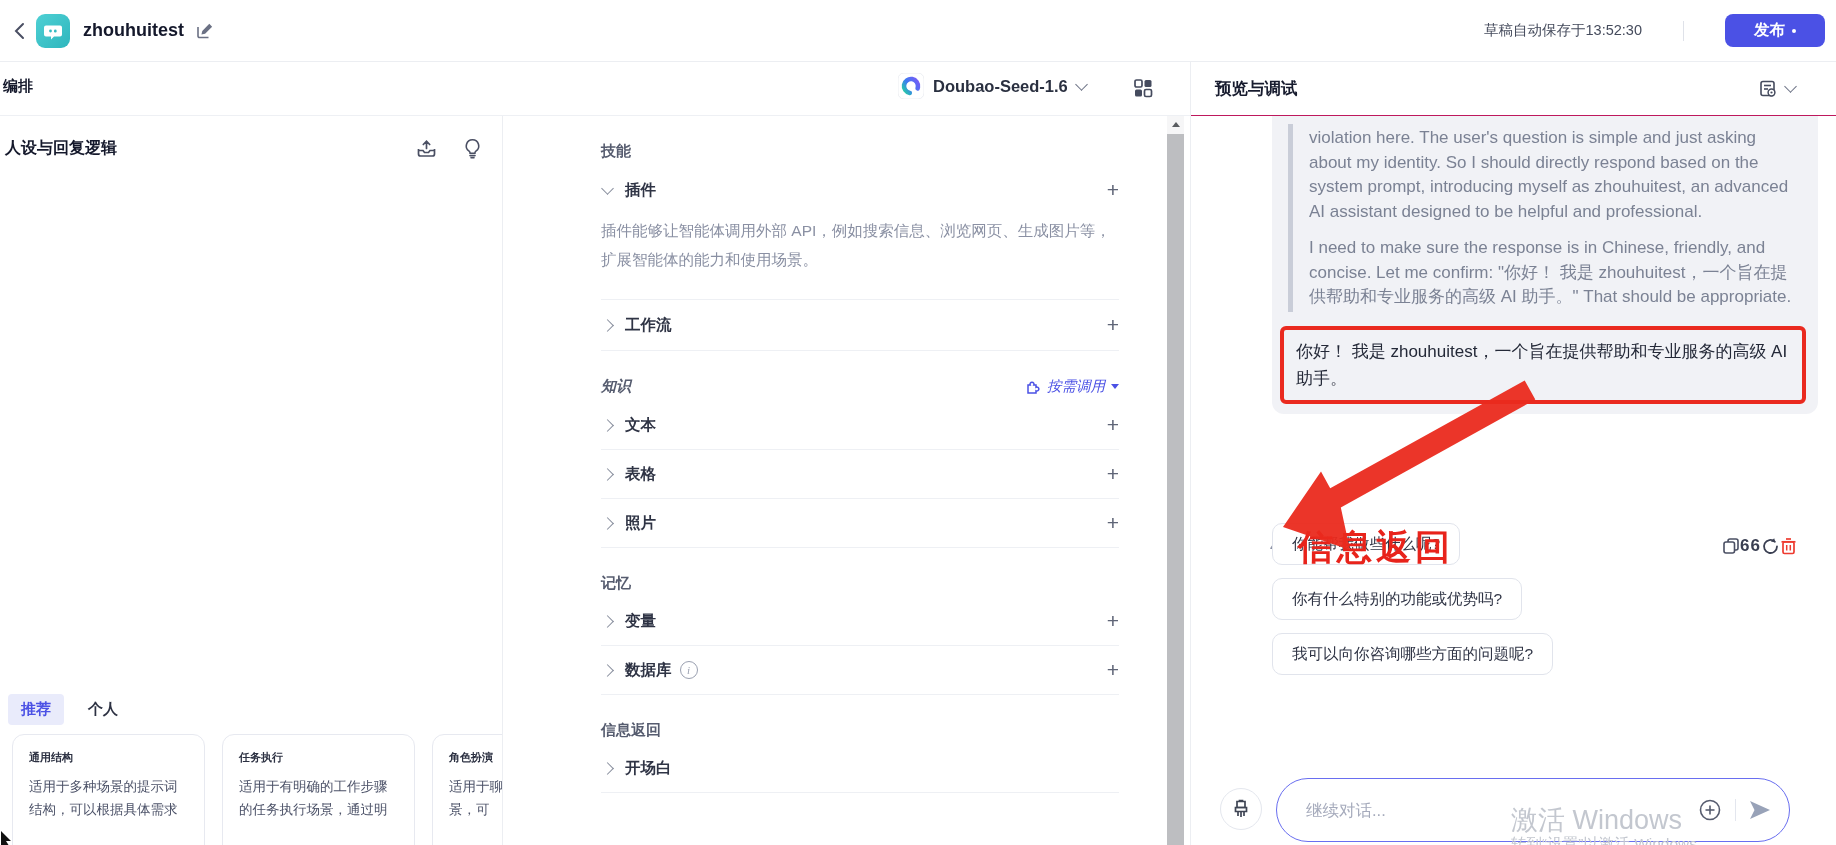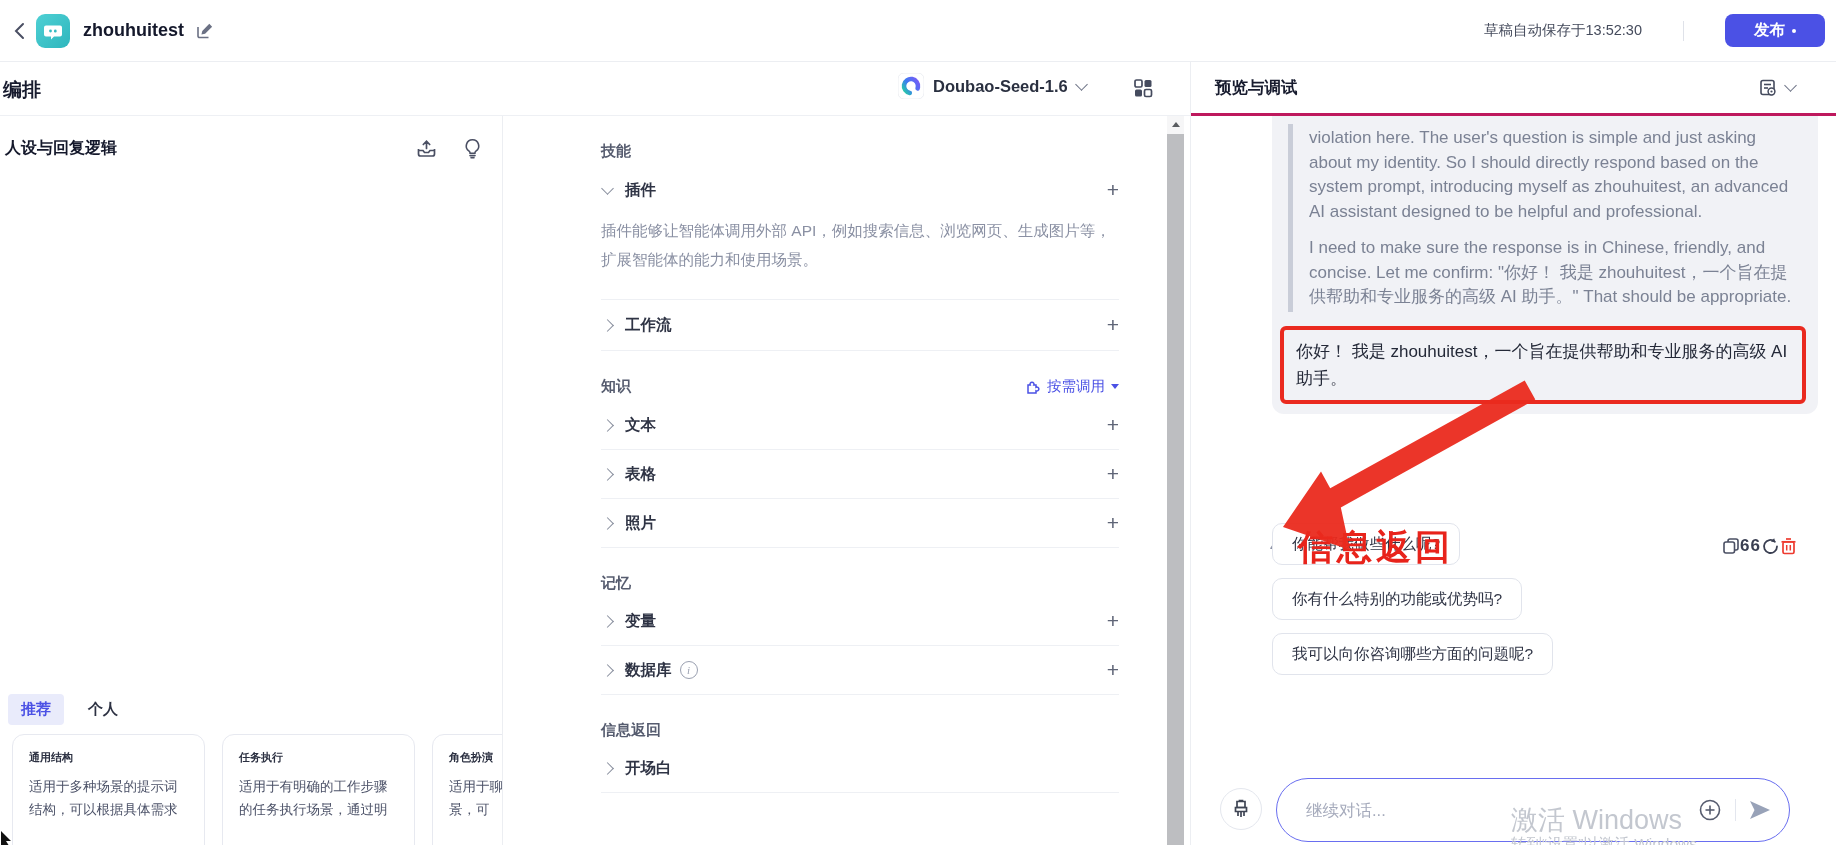--- a/index.html
+++ b/index.html
@@ -16,21 +16,21 @@
   .tb-right{margin-left:auto;display:flex;align-items:center;gap:23px;}
   .autosave{font-size:14.5px;color:#454b5c;}
   .tb-sep{width:1px;height:20px;background:#dfe2e9;margin:0 18px;}
   .publish{height:33px;min-width:100px;border-radius:8px;background:#4b51e5;color:#fff;
            display:flex;align-items:center;justify-content:center;font-size:15.5px;font-weight:700;
            gap:7px;cursor:pointer;padding:0 14px;box-sizing:border-box;}
   .pubdot{width:4px;height:4px;border-radius:50%;background:#fff;display:inline-block;}
   
   .toolbar{position:absolute;left:0;top:62px;width:1190px;height:54px;border-bottom:1px solid #eef0f4;
            box-sizing:border-box;background:#fff;}
-  .orch{position:absolute;left:3px;top:15px;font-size:19px;font-weight:700;color:#171b2e;}
+  .orch{position:absolute;left:3px;top:15px;font-size:15px;font-weight:700;color:#171b2e;}
   .model{position:absolute;left:898px;top:11px;display:flex;align-items:center;gap:9px;cursor:pointer;}
   .modelname{font-size:16.5px;font-weight:700;color:#2a3040;}
   .chevdn{width:8px;height:8px;border-right:1.8px solid #6b7184;border-bottom:1.8px solid #6b7184;
           transform:rotate(45deg);margin-top:-4px;}
   .gridbtn{position:absolute;left:1133px;top:16px;cursor:pointer;display:flex;}
   .vdiv-right{position:absolute;left:1190px;top:62px;width:1px;height:783px;background:#eceef2;}
   
   .leftpanel{position:absolute;left:0;top:116px;width:503px;height:729px;background:#fff;
              border-right:1px solid #eceef2;box-sizing:border-box;overflow:hidden;}
   .persona-head{display:flex;align-items:center;padding:22px 20px 0 5px;}
@@ -55,33 +55,33 @@
   .sec-h{font-size:15px;font-weight:600;color:#565c6f;}
   .row{display:flex;align-items:center;height:24px;cursor:pointer;}
   .row .lbl{font-size:15.5px;font-weight:700;color:#2f3445;margin-left:13px;}
   .chev-r{width:8px;height:8px;border-right:1.8px solid #868c9c;border-bottom:1.8px solid #868c9c;
           transform:rotate(-45deg);flex:none;margin-left:2px;}
   .chev-d{width:8px;height:8px;border-right:1.8px solid #868c9c;border-bottom:1.8px solid #868c9c;
           transform:rotate(45deg);flex:none;margin-top:-3px;margin-left:2px;}
   .plus{margin-left:auto;color:#5f6577;font-size:21px;font-weight:400;line-height:20px;cursor:pointer;}
   .desc{font-size:15.5px;color:#8a90a3;line-height:29px;margin-top:14px;}
   .hr{height:1px;background:#eef0f4;}
-  .knrow{display:flex;align-items:center;}
+  .knrow{display:flex;align-items:center;font-style:italic;}
   .mode{margin-left:auto;display:flex;align-items:center;gap:6px;color:#4b51e5;font-size:14.5px;cursor:pointer;}
   .tri-dn{width:0;height:0;border-left:4px solid transparent;border-right:4px solid transparent;border-top:5px solid #4b51e5;}
   .info{width:16px;height:16px;border-radius:50%;border:1.3px solid #9aa0b0;color:#9aa0b0;font-size:11px;
         display:flex;align-items:center;justify-content:center;margin-left:8px;font-family:"Liberation Serif",serif;font-style:italic;}
   
   .sbar{position:absolute;left:1167px;top:116px;width:17px;height:729px;background:#f6f6f7;}
   .sbar .btn{height:17px;display:flex;align-items:center;justify-content:center;background:#f6f6f7;}
   .sbar .tri{width:0;height:0;border-left:4px solid transparent;border-right:4px solid transparent;border-bottom:5px solid #5a5d61;}
   .sbar .thumb{position:absolute;left:0;top:18px;width:17px;height:711px;background:#bdbec1;}
   
   .rpanel{position:absolute;left:1191px;top:62px;width:645px;height:783px;background:#fff;overflow:hidden;}
-  .rhead{height:54px;display:flex;align-items:center;border-bottom:3px solid #be185d;box-sizing:border-box;padding:0 41px 0 24px;}
+  .rhead{height:54px;display:flex;align-items:center;border-bottom:1px solid #be185d;box-sizing:border-box;padding:0 41px 0 24px;}
   .rtitle{font-size:16.5px;font-weight:700;color:#171b2e;}
   .rhead-ic{margin-left:auto;display:flex;align-items:center;gap:8px;cursor:pointer;}
   .chat{position:absolute;left:0;top:54px;width:645px;height:729px;overflow:hidden;}
   .bubble{position:absolute;left:81px;top:0;width:546px;background:#f1f2f6;border-radius:0 0 12px 12px;
           box-sizing:border-box;padding:8px 20px 10px 16px;}
   .quote{border-left:5px solid #c9cdd8;padding:2px 6px 2px 16px;color:#7b8294;font-size:17px;line-height:24.5px;}
   .quote p{margin:0;}
   .quote p + p{margin-top:12px;}
   .answer{border:4px solid #ea2a1f;border-radius:6px;margin:14px -8px 0 -8px;padding:8px 12px;
           font-size:17px;line-height:27px;color:#242938;}

